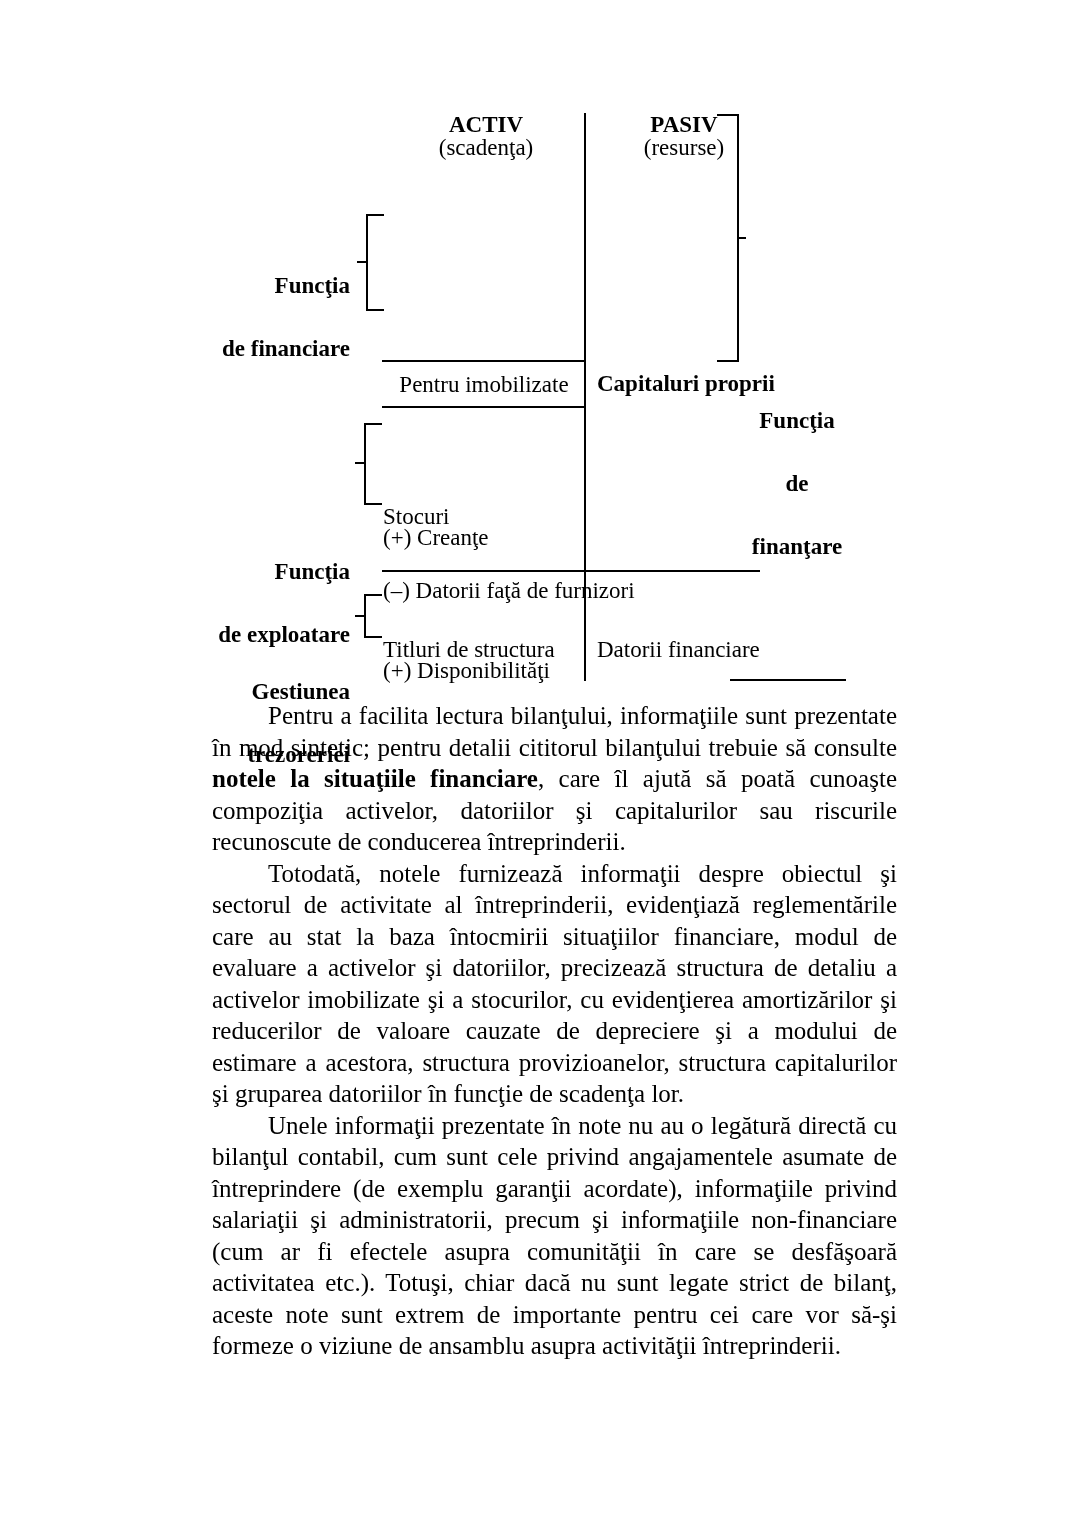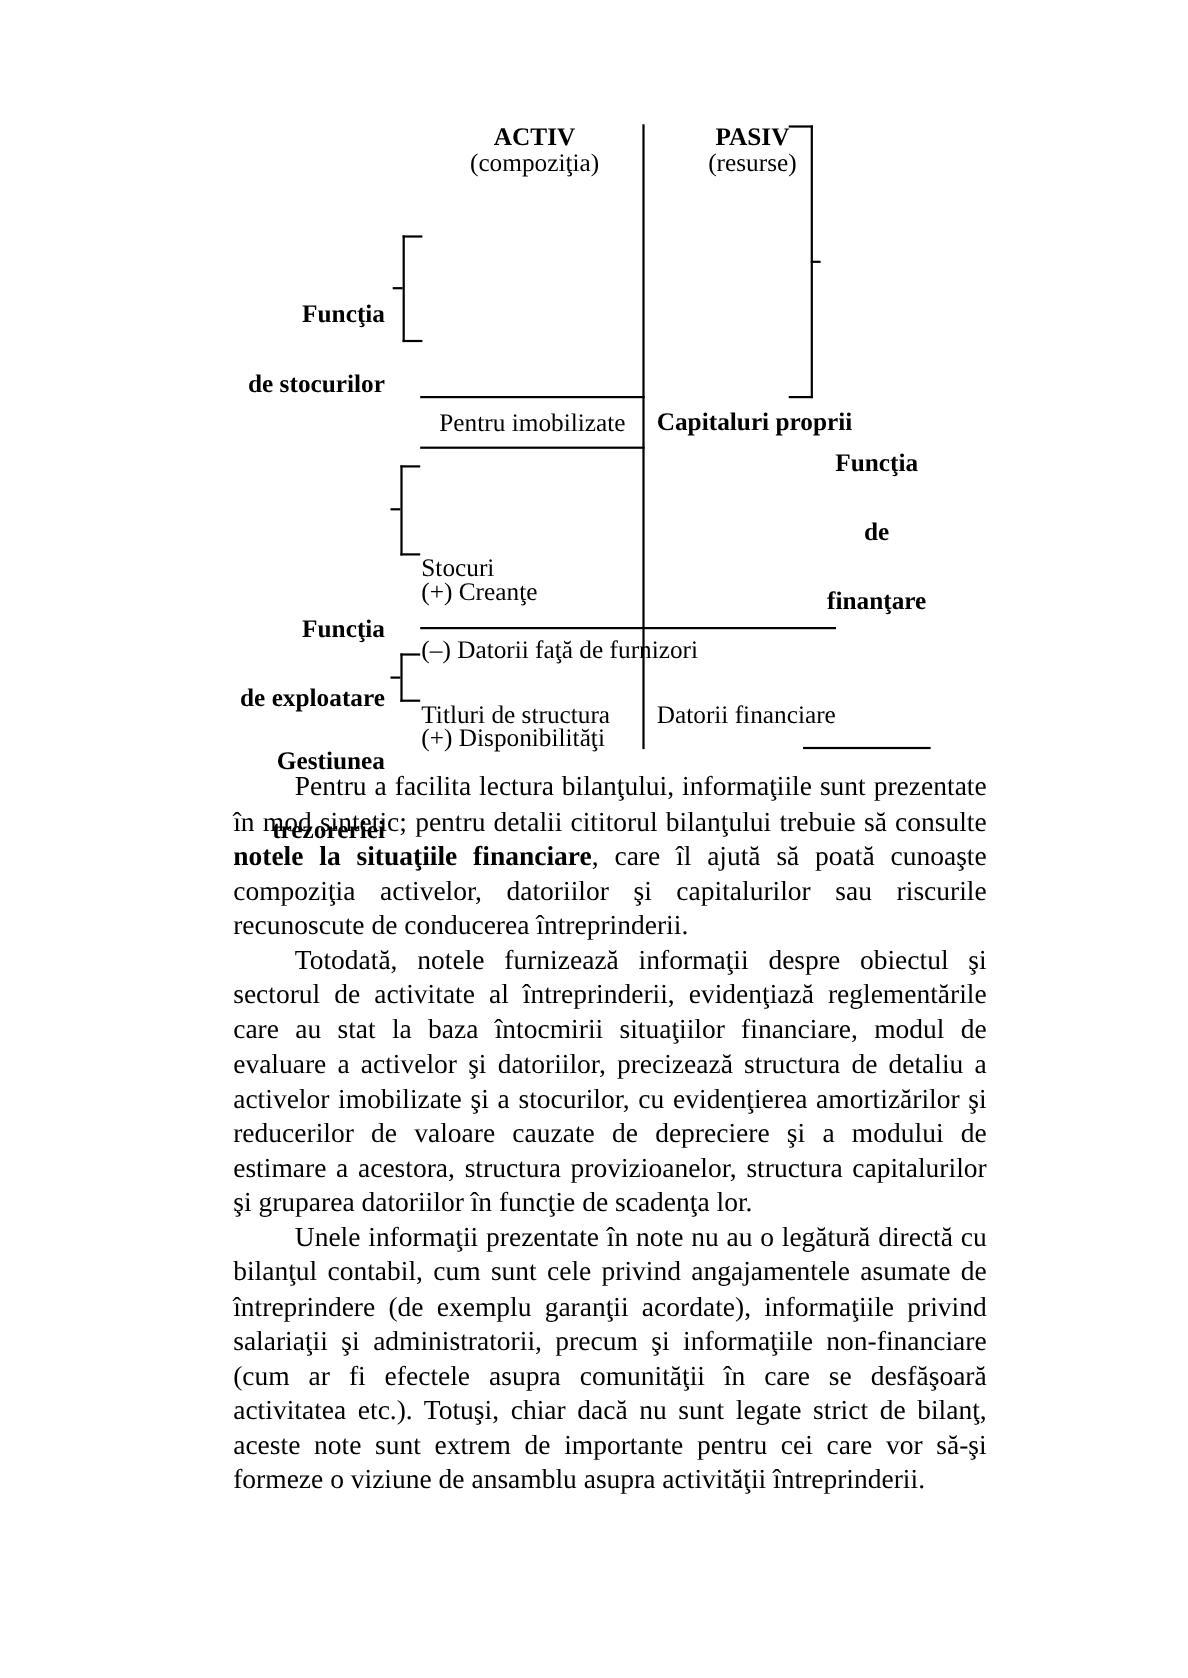--- a/index.html
+++ b/index.html
@@ -93,36 +93,36 @@
     text-indent: 56px;
   }
   #prose b { font-weight: bold; }
 </style>
 </head>
 <body>
 
 <div id="diagram">
 
   <div class="dg-label bold center" style="left:398px; top:114px; width:176px;">ACTIV</div>
-  <div class="dg-label center" style="left:398px; top:137px; width:176px;">(compoziţia)</div>
+  <div class="dg-label center" style="left:398px; top:137px; width:176px;">(scadenţa)</div>
 
   <div class="dg-label bold center" style="left:596px; top:114px; width:176px;">PASIV</div>
   <div class="dg-label center" style="left:596px; top:137px; width:176px;">(resurse)</div>
 
   <div class="vline" style="left:584px; top:113px; height:568px;"></div>
 
   <div class="brk brk-right" style="left:717px; top:114px; width:22px; height:248px;"></div>
   <div class="brk-tab" style="left:737px; top:237px;"></div>
 
   <div class="brk brk-left" style="left:366px; top:214px; width:18px; height:97px;"></div>
   <div class="brk-tab" style="left:357px; top:261px;"></div>
 
   <div class="dg-label bold right" style="left:190px; top:233px; width:160px;">
     <div>Funcţia</div>
-    <div>de stocurilor</div>
+    <div>de financiare</div>
   </div>
 
   <div class="hline" style="left:382px; top:360px; width:204px;"></div>
   <div class="hline" style="left:382px; top:406px; width:204px;"></div>
 
   <div class="dg-label center" style="left:382px; top:374px; width:204px;">Pentru imobilizate</div>
   <div class="dg-label" style="left:597px; top:373px;font-weight:bold;">Capitaluri proprii</div>
 
   <div class="dg-label bold center" style="left:727px; top:368px; width:140px;">
     <div>Funcţia</div>

